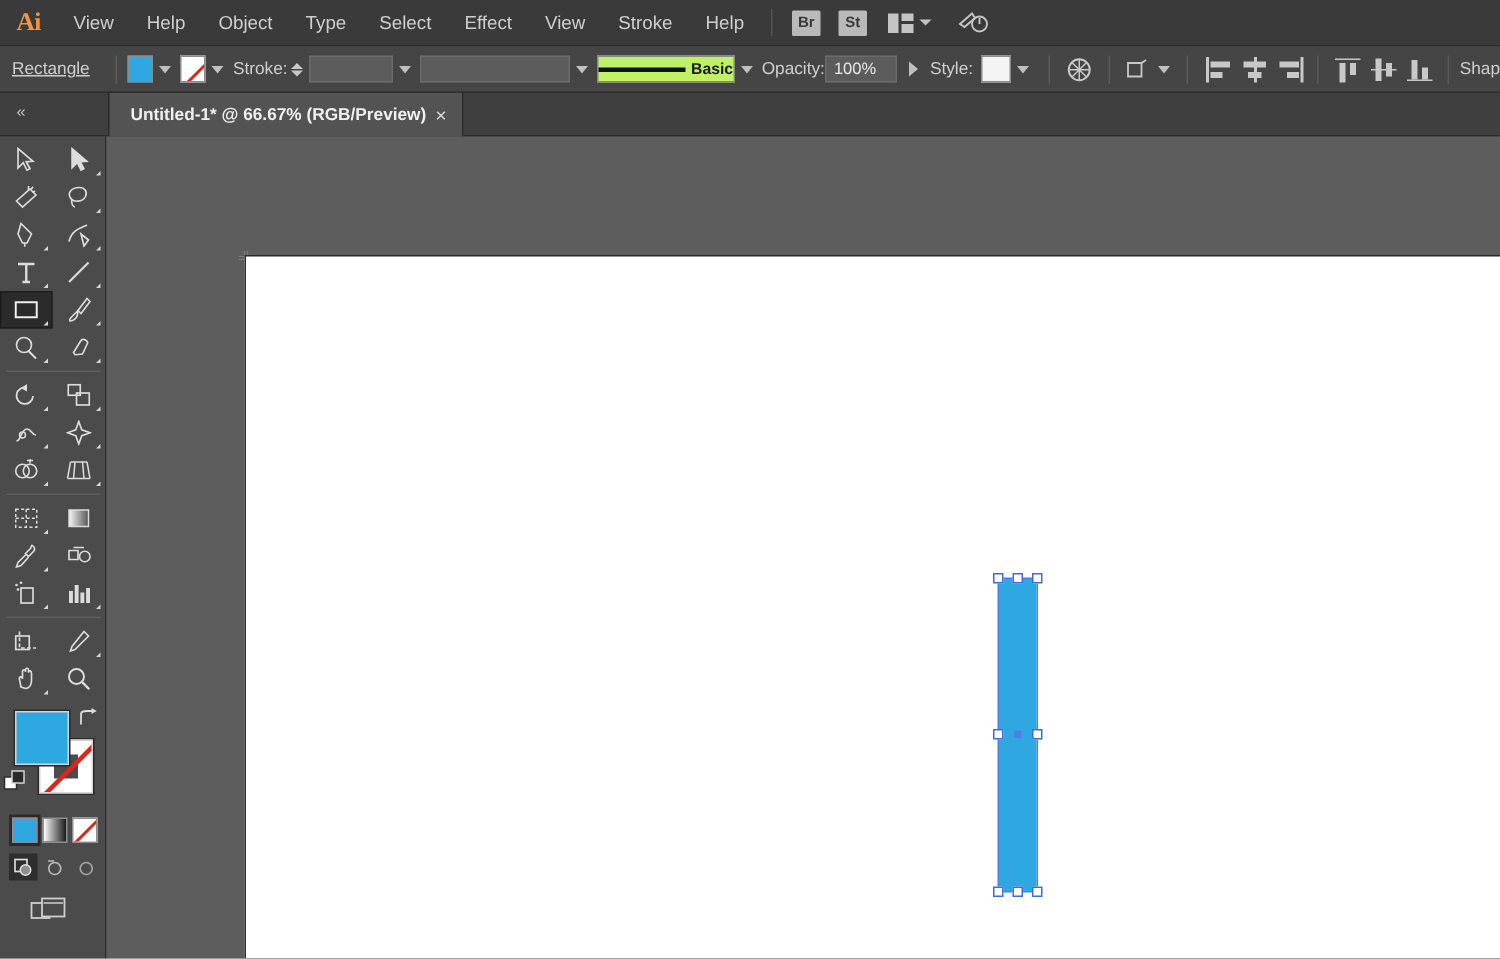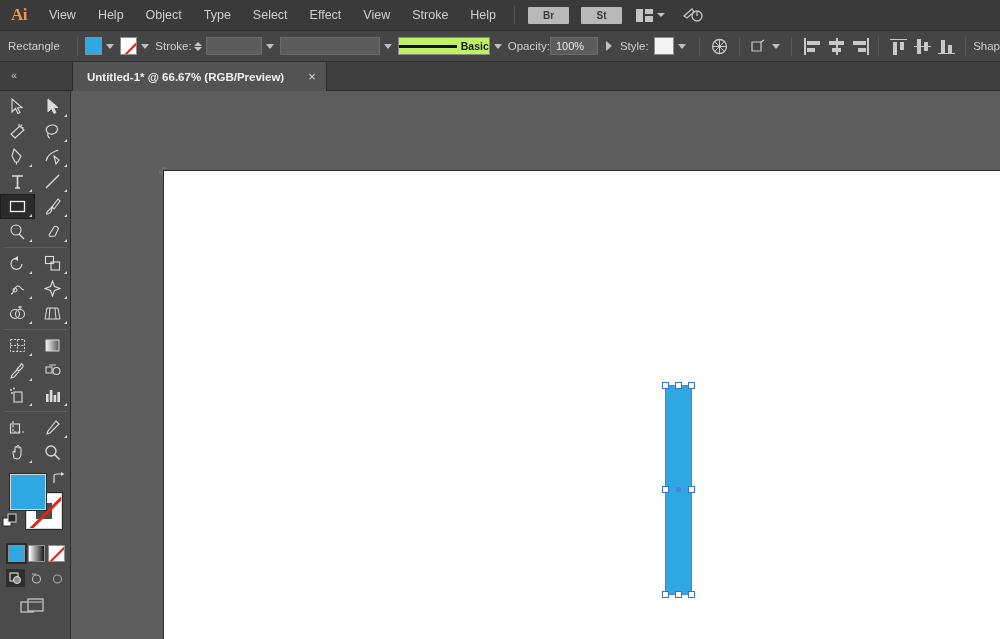--- a/index.html
+++ b/index.html
@@ -26,21 +26,21 @@
     color:#f29441; font-weight:bold; font-size:17px;
     letter-spacing:-0.5px;
     font-family:"Liberation Serif", serif;
   }
   .menu-item {
     padding:0 11px; height:31px; line-height:31px;
     color:#cfcfcf; font-size:12.5px; cursor:default;
   }
   .menubar-sep { width:1px; height:18px; background:#555; margin:0 7px; }
   .badge-btn {
-    width:41px; height:17px; background:#b9b9b9; color:#3a3a3a;
+    width:19px; height:17px; background:#b9b9b9; color:#3a3a3a;
     font-size:10px; font-weight:bold; display:flex;
     align-items:center; justify-content:center; margin:0 6px;
     border-radius:1px;
   }
   .arrange-btn { display:flex; align-items:center; gap:4px; margin-left:8px; }
   .arrange-ico { width:17px; height:13px; position:relative; }
   .arrange-ico i {
     position:absolute; background:#c4c4c4; display:block;
   }
   .chev-sm {
@@ -109,21 +109,21 @@
     position:absolute; left:0; top:62px; width:1000px; height:29px;
     background:#3f3f3f; border-bottom:1px solid #2b2b2b;
   }
   .collapse-arrows {
     position:absolute; left:4px; top:5px; width:20px; height:16px;
     color:#c2c2c2; font-size:11px; text-align:center; line-height:16px;
   }
   .doc-tab {
     position:absolute; left:72px; top:0; height:29px;
     background:#535353; display:flex; align-items:center;
-    padding:0 10px 0 14px; gap:24px;
+    padding:0 10px 0 14px; gap:6px;
     border-right:1px solid #2b2b2b; border-left:1px solid #2b2b2b;
   }
   .doc-tab-title { color:#f0f0f0; font-size:11.5px; font-weight:bold; white-space:nowrap; }
   .tab-close { color:#d8d8d8; font-size:13px; line-height:1; cursor:pointer; }
 
   
   .toolpanel {
     position:absolute; left:0; top:91px; width:71px; height:548px;
     background:#4b4b4b; border-right:1px solid #2e2e2e;
   }
@@ -247,21 +247,21 @@
       <svg width="24" height="20" viewBox="0 0 24 20">
         <path d="M3 11 L11 4 L13 7 L6 13 Z" fill="none" stroke="#c4c4c4" stroke-width="1.3"></path>
         <circle cx="16" cy="11" r="5" fill="none" stroke="#c4c4c4" stroke-width="1.3"></circle>
         <path d="M16 7 L16 11" stroke="#c4c4c4" stroke-width="1.3"></path>
       </svg>
     </span>
   </div>
 
   <div class="controlbar">
 
-    <span class="cb-label" style="min-width:62px;">Rectangle</span>
+    <span class="cb-label" style="min-width:62px;text-decoration:underline;">Rectangle</span>
     <span class="cb-sep"></span>
 
     <span class="swatch-box sw-fill"></span>
     <span class="chev"></span>
 
     <span class="swatch-box sw-none"></span>
     <span class="chev"></span>
 
     <span class="cb-label">Stroke:</span>
     <span class="stepper">

